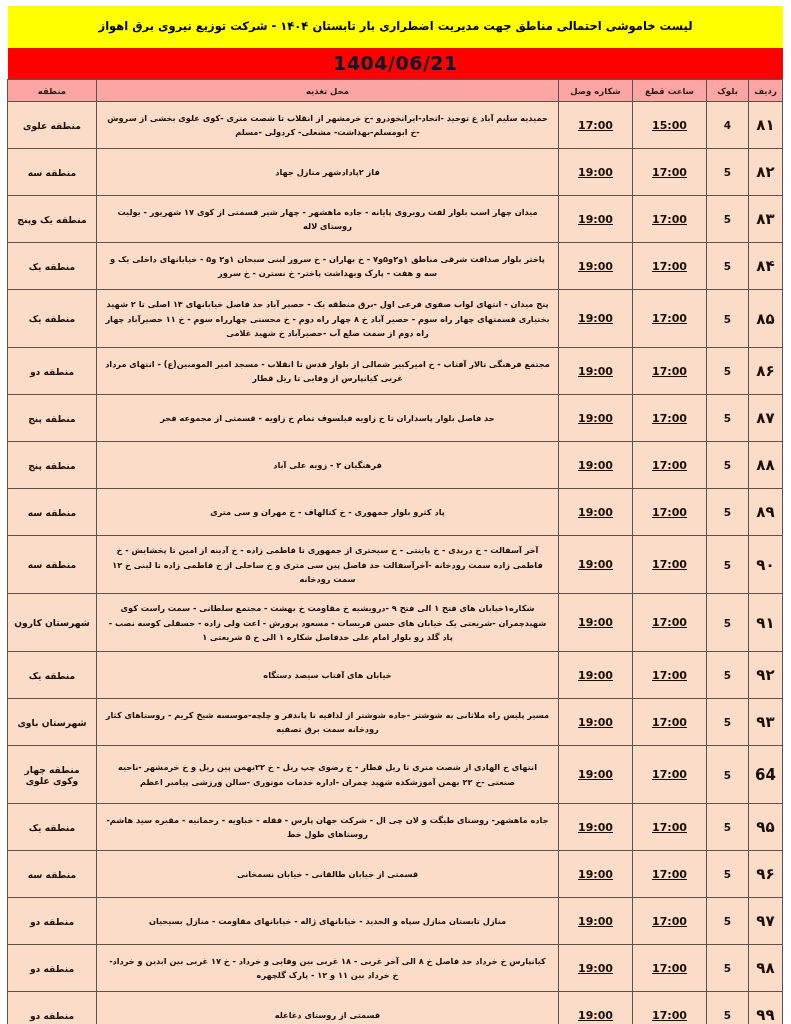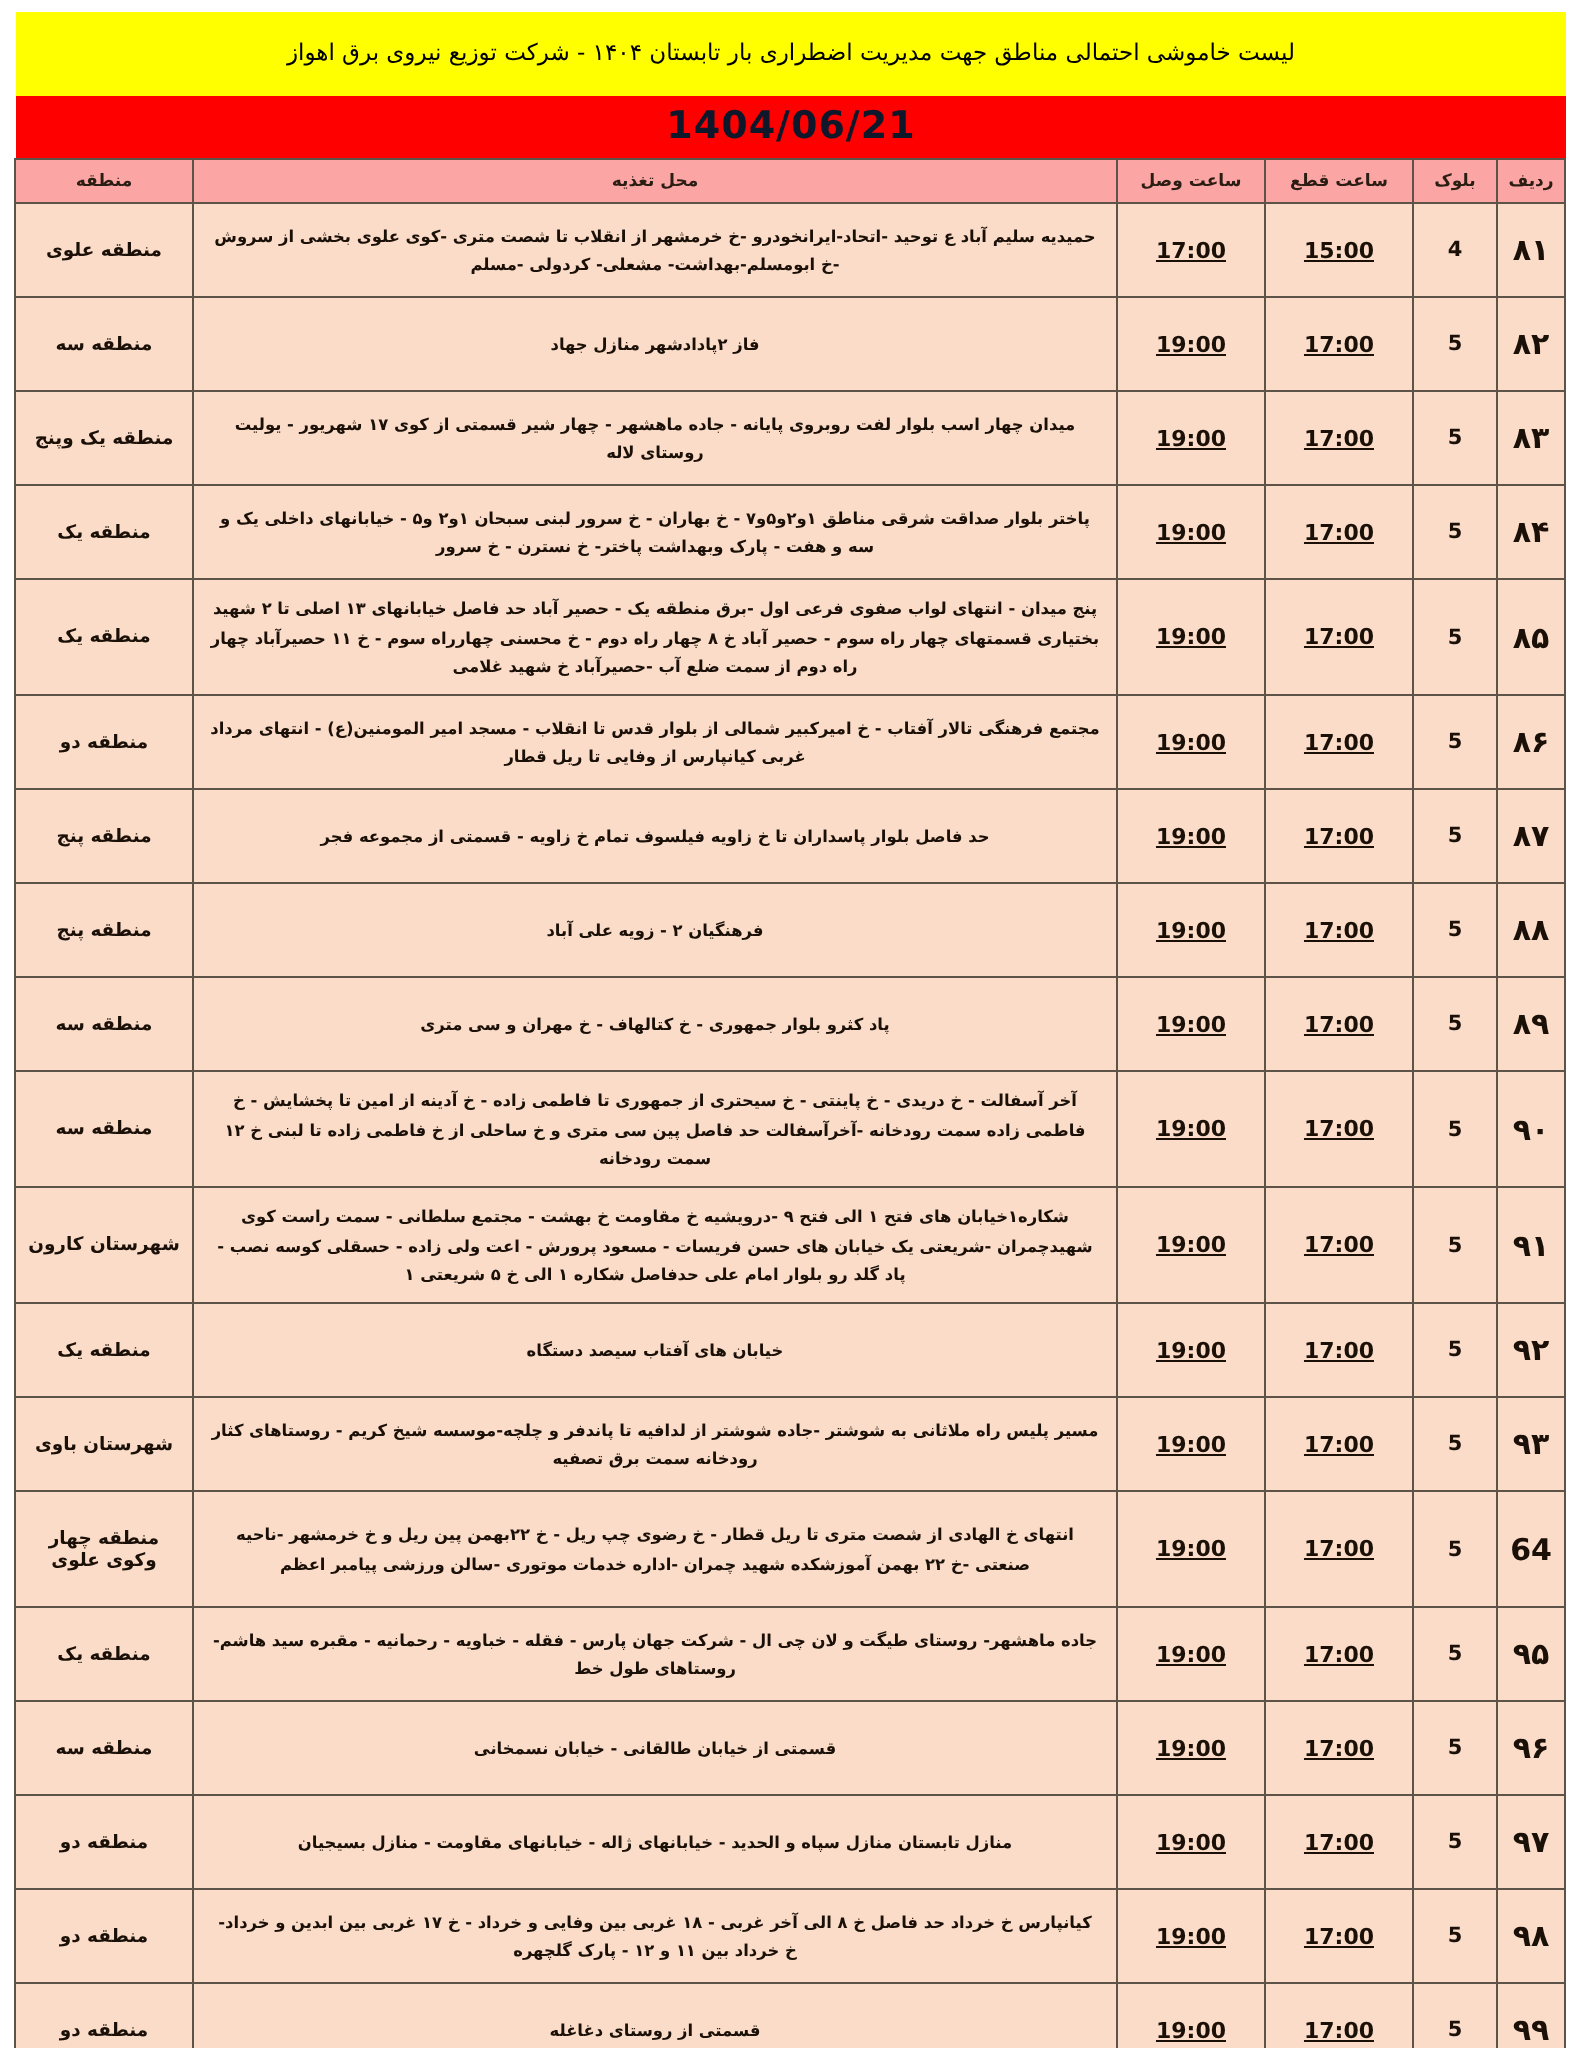--- a/index.html
+++ b/index.html
@@ -17,21 +17,21 @@
     width: 791px;
     box-sizing: border-box;
     background: #ffffff;
     padding: 6px 8px 8px 8px;
   }
   
   .title-band {
     background: #ffff00;
     color: #000000;
     text-align: center;
-    font-weight: normal;
+    font-weight: bold;
     font-size: 11.5px;
     line-height: 1.5;
     padding: 11px 6px 12px 6px;
     border: 1px solid #ffff00;
     box-sizing: border-box;
   }
   .date-band {
     background: #fe0000;
     color: #0f172a;
     text-align: center;
@@ -126,21 +126,21 @@
       <col class="c-ghat">
       <col class="c-vasl">
       <col class="c-mahal">
       <col class="c-mantagheh c-mantagh">
     </colgroup>
     <thead>
       <tr>
         <th>ردیف</th>
         <th>بلوک</th>
         <th>ساعت قطع</th>
-        <th>ساعت وصل</th>
+        <th>شکاره وصل</th>
         <th>محل تغذیه</th>
         <th>منطقه</th>
       </tr>
     </thead>
     <tbody id="table-body">
         <tr>
           <td class="radif">۸۱</td>
           <td class="bolok">4</td>
           <td class="time">15:00</td>
           <td class="time">17:00</td>

